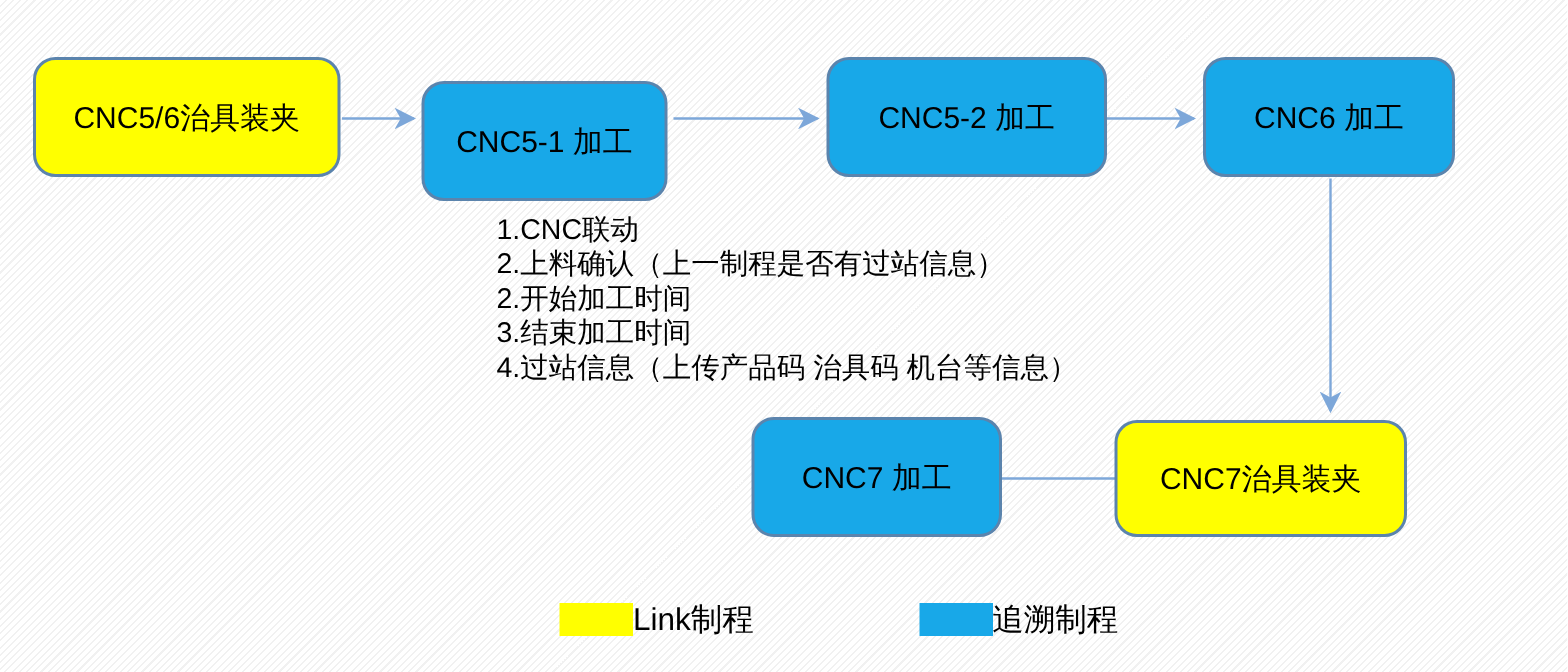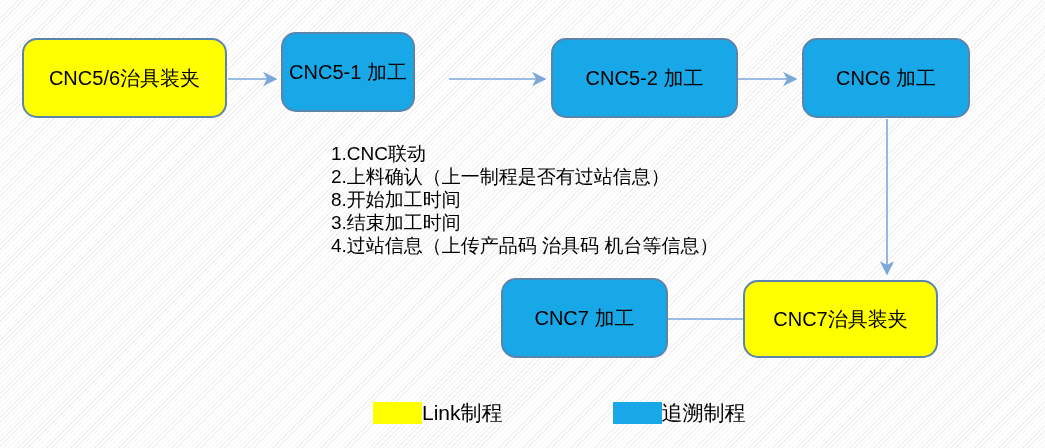--- a/index.html
+++ b/index.html
@@ -37,21 +37,21 @@
     border-radius: 15px;
     font-size: 20px;
     color: #000000;
     text-align: center;
     white-space: nowrap;
   }
   .node.link  { background: #ffff00; }
   .node.trace { background: #18a8e8; }
 
   .node-cnc56-fixture { left: 22px;  top: 38px;  width: 205px; height: 80px; }
-  .node-cnc51         { left: 281px; top: 32px;  width: 134px; height: 80px; }
+  .node-cnc51         { left: 281px; top: 54px;  width: 164px; height: 80px; }
   .node-cnc52         { left: 551px; top: 38px;  width: 187px; height: 80px; align-items: center; }
   .node-cnc6          { left: 802px; top: 38px;  width: 168px; height: 80px; }
   .node-cnc7          { left: 453px; top: 278px; width: 167px; height: 80px; margin-left: 48px; }
   .node-cnc7-fixture  { left: 743px; top: 280px; width: 195px; height: 78px; }
 
   .annotation {
     position: absolute;
     left: 331px;
     top: 142px;
     font-size: 19px;
@@ -116,21 +116,21 @@
   <div class="node trace node-cnc7">
     <span>CNC7 加工</span>
   </div>
   <div class="node link node-cnc7-fixture">
     <span>CNC7治具装夹</span>
   </div>
 
   <div class="annotation">
     <div>1.CNC联动</div>
     <div>2.上料确认（上一制程是否有过站信息）</div>
-    <div>8.开始加工时间</div>
+    <div>2.开始加工时间</div>
     <div>3.结束加工时间</div>
     <div>4.过站信息（上传产品码 治具码 机台等信息）</div>
   </div>
 
   <div class="legend">
     <div class="legend-item">
       <div class="legend-swatch link"></div>
       <span class="legend-label">Link制程</span>
     </div>
     <div class="legend-item">

